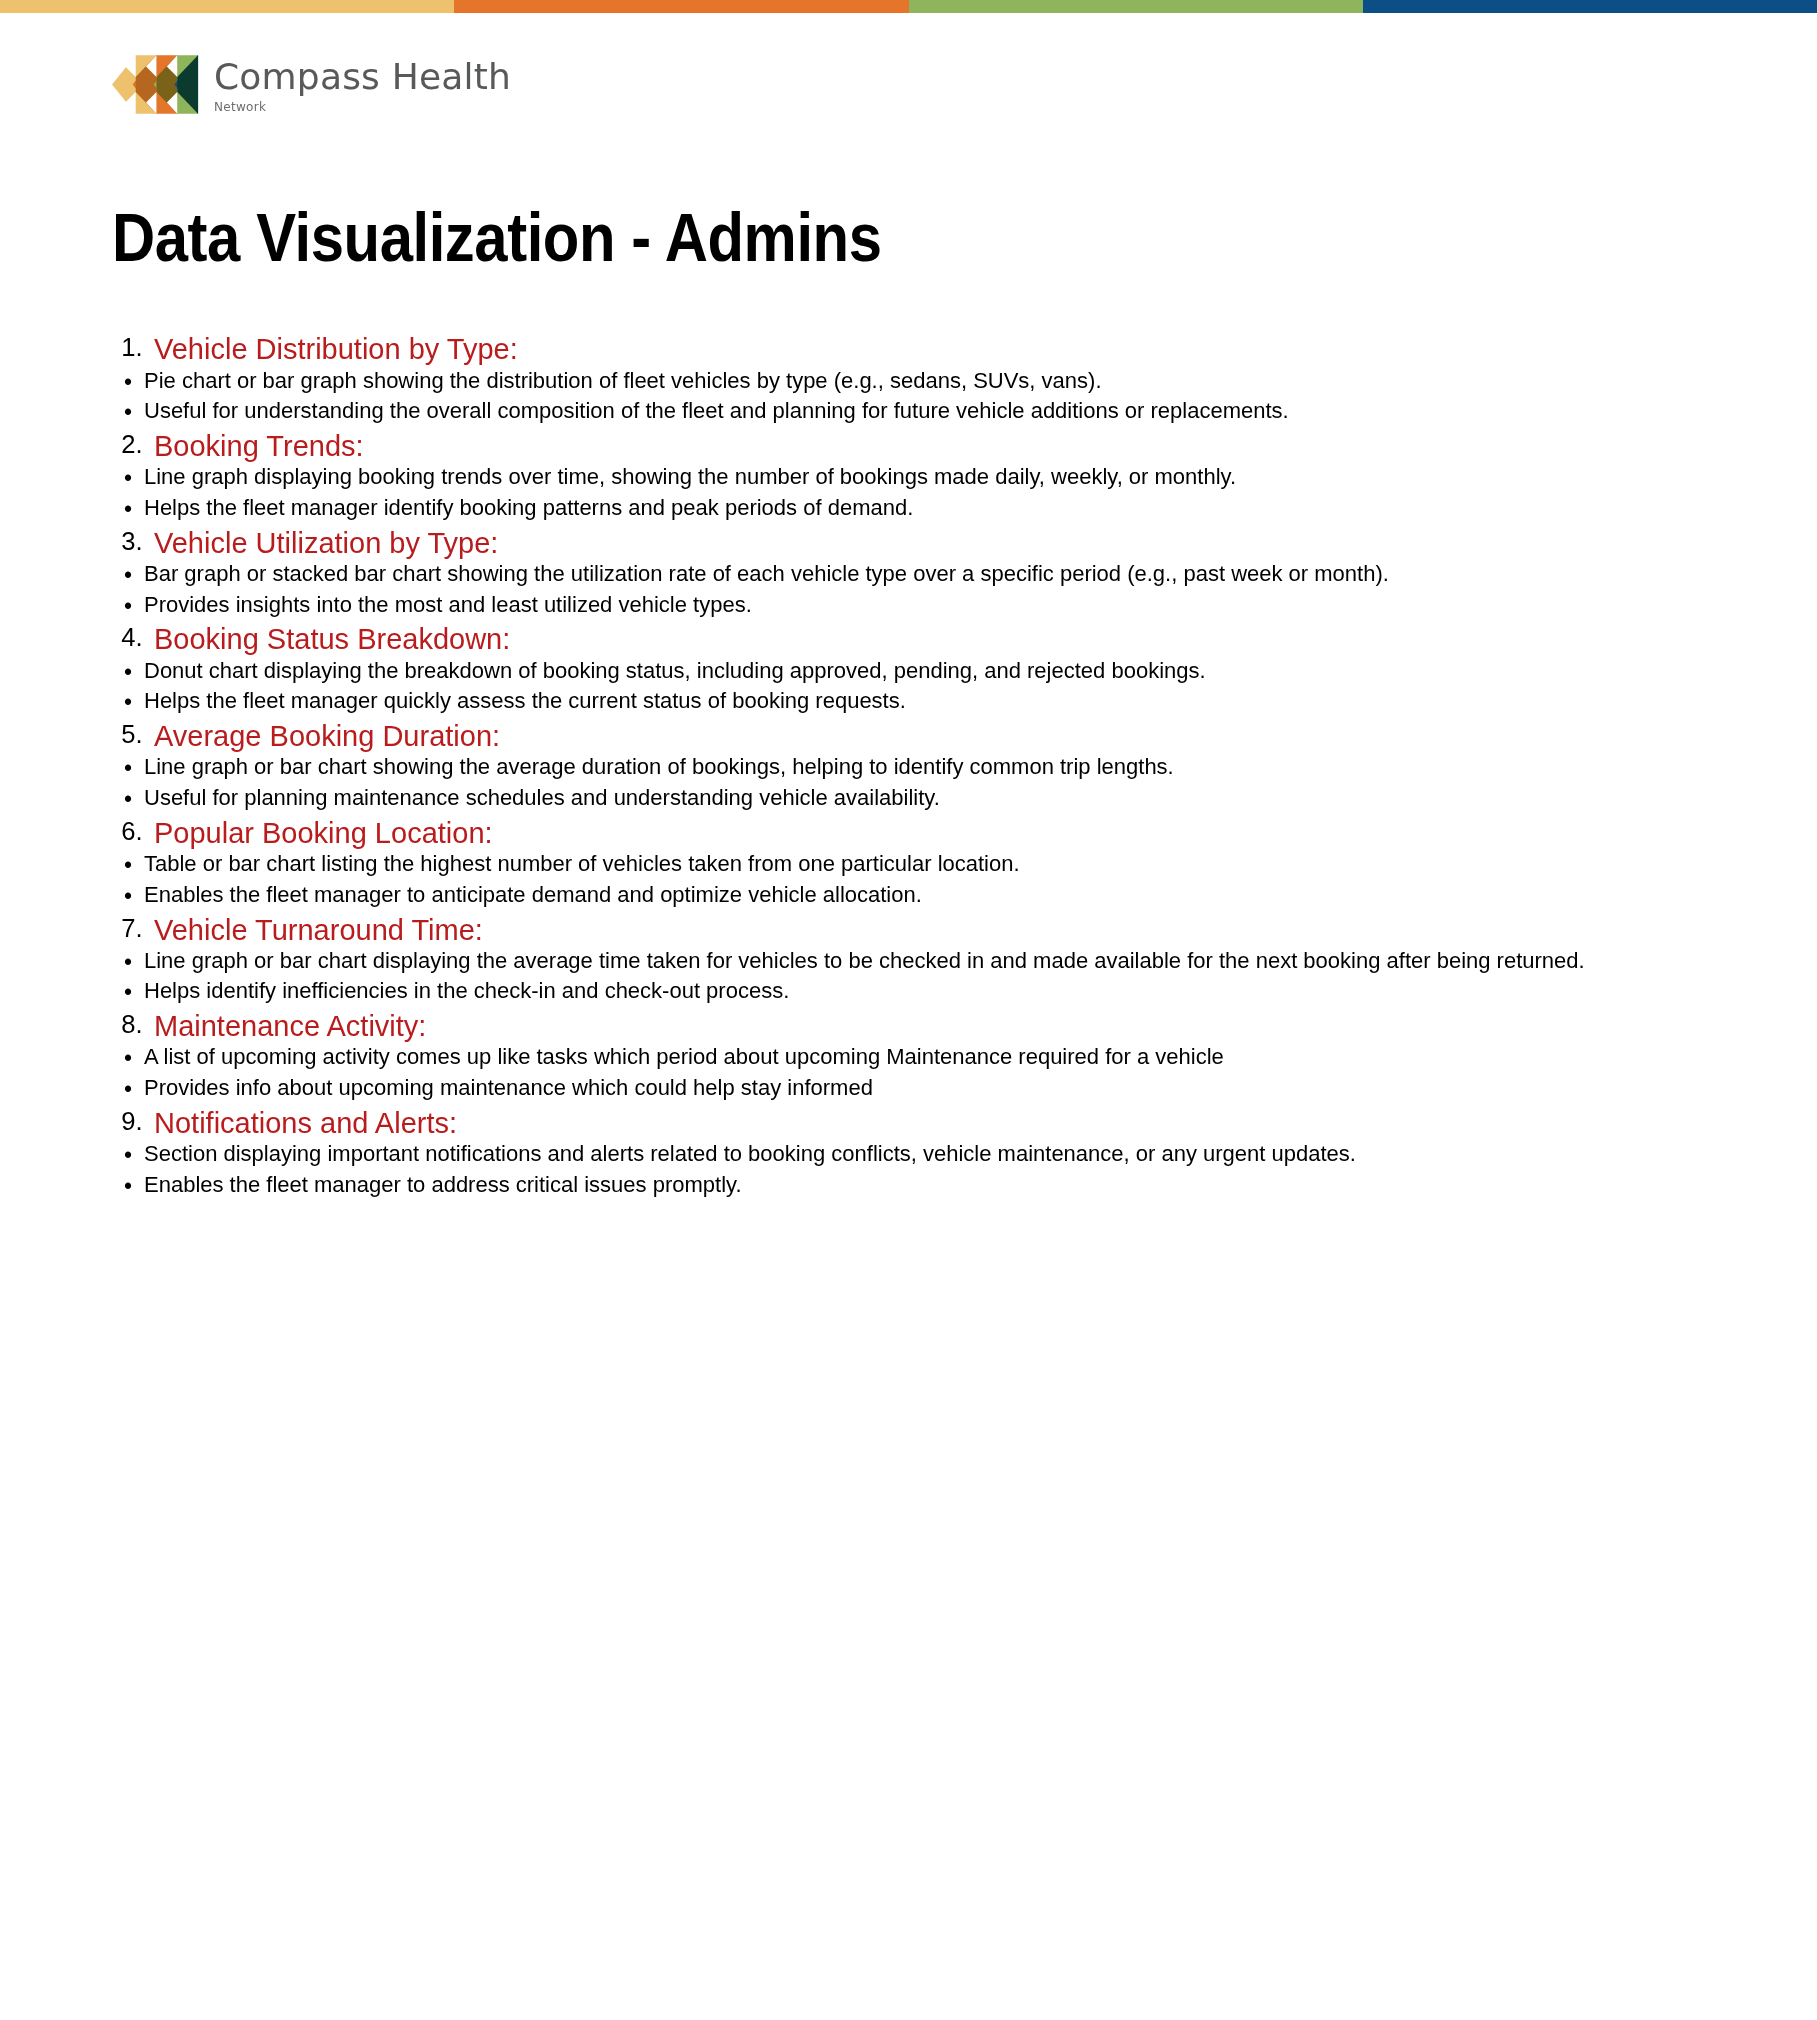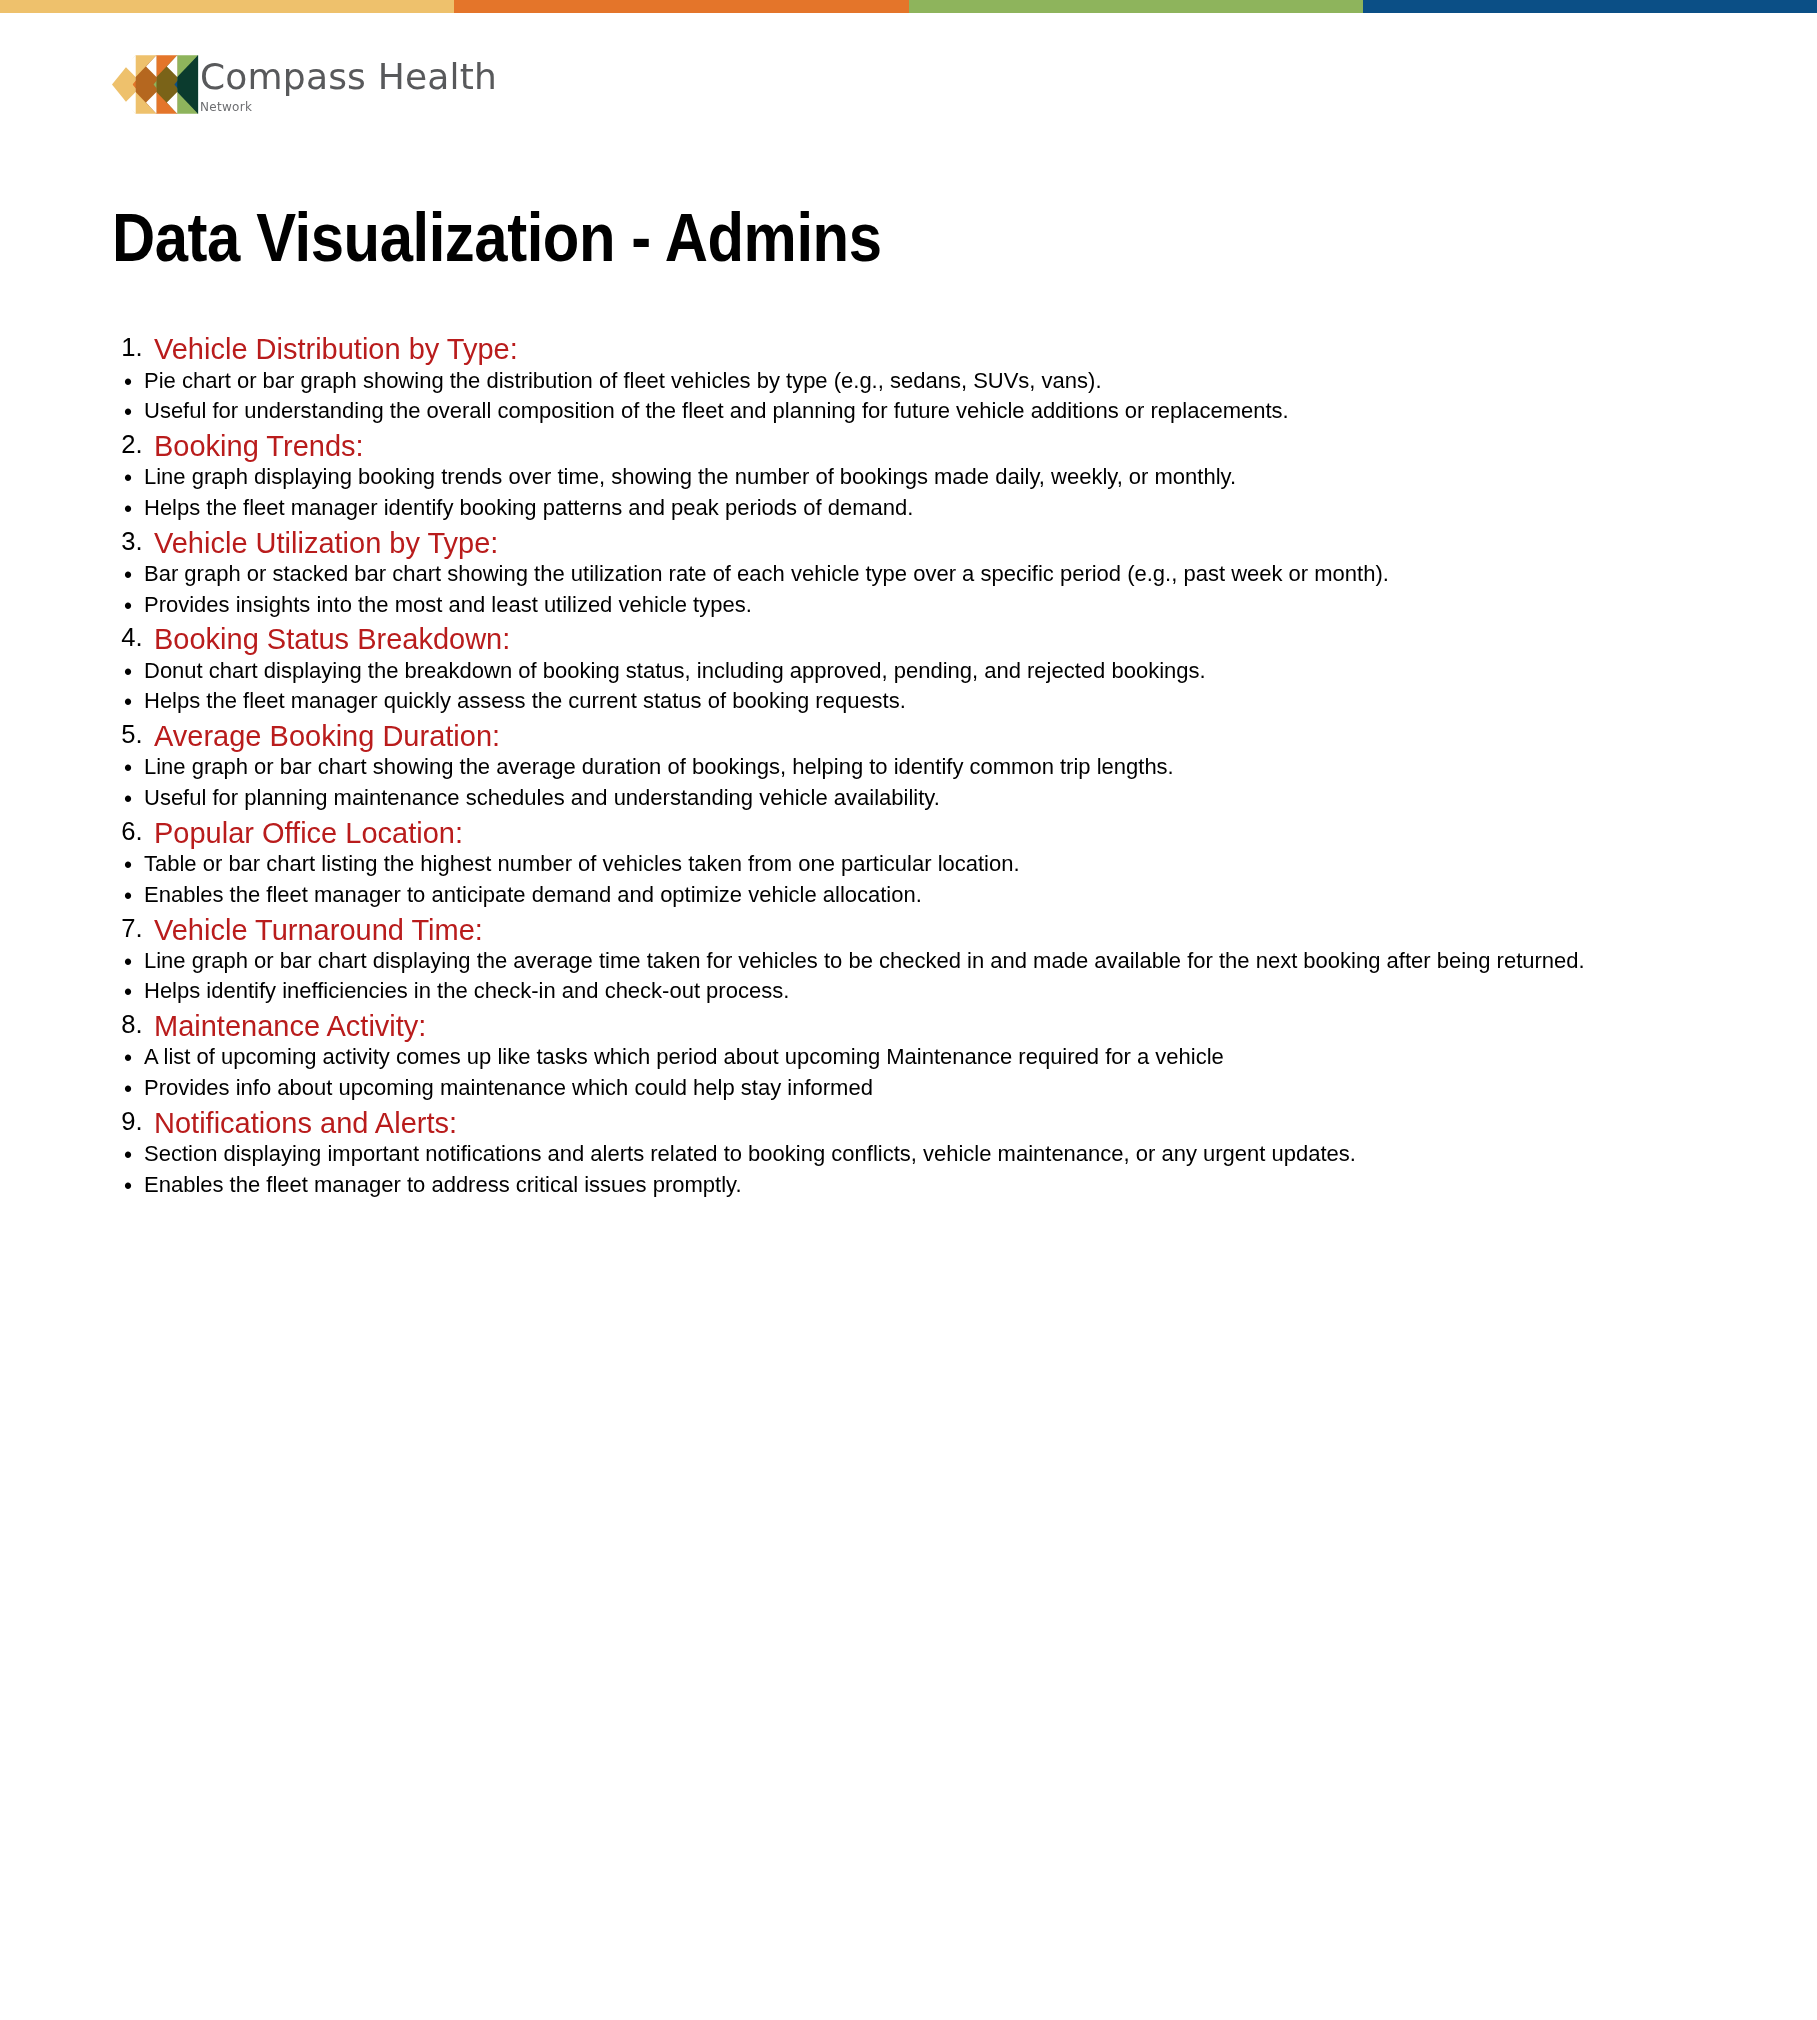--- a/index.html
+++ b/index.html
@@ -35,21 +35,21 @@
     align-items: flex-start;
   }
   .logo-mark {
     width: 87px;
     height: 59px;
     display: block;
     flex: 0 0 auto;
     margin-top: 3.8px;
   }
   .logo-words {
-    margin-left: 1px;
+    margin-left: 15px;
     display: flex;
     flex-direction: column;
     justify-content: flex-end;
     height: 62px;
     padding-bottom: 1.9px;
   }
   .logo-title {
     font-family: "DejaVu Sans", sans-serif;
     font-size: 36px;
     font-weight: 400;
@@ -270,21 +270,21 @@
           </li>
           <li class="sub-item sub-indent-deep">
             <span class="bullet-dot">•</span>
             <span class="sub-text">Useful for planning maintenance schedules and understanding vehicle availability.</span>
           </li>
         </ul>
       </li>
       <li class="num-item">
         <div class="num-head">
           <span class="num-marker">6.</span>
-          <span class="num-text">Popular Office Location:</span>
+          <span class="num-text">Popular Booking Location:</span>
         </div>
         <ul class="sub-list">
           <li class="sub-item sub-indent-deep">
             <span class="bullet-dot">•</span>
             <span class="sub-text">Table or bar chart listing the highest number of vehicles taken from one particular location.</span>
           </li>
           <li class="sub-item sub-indent-deep">
             <span class="bullet-dot">•</span>
             <span class="sub-text">Enables the fleet manager to anticipate demand and optimize vehicle allocation.</span>
           </li>

